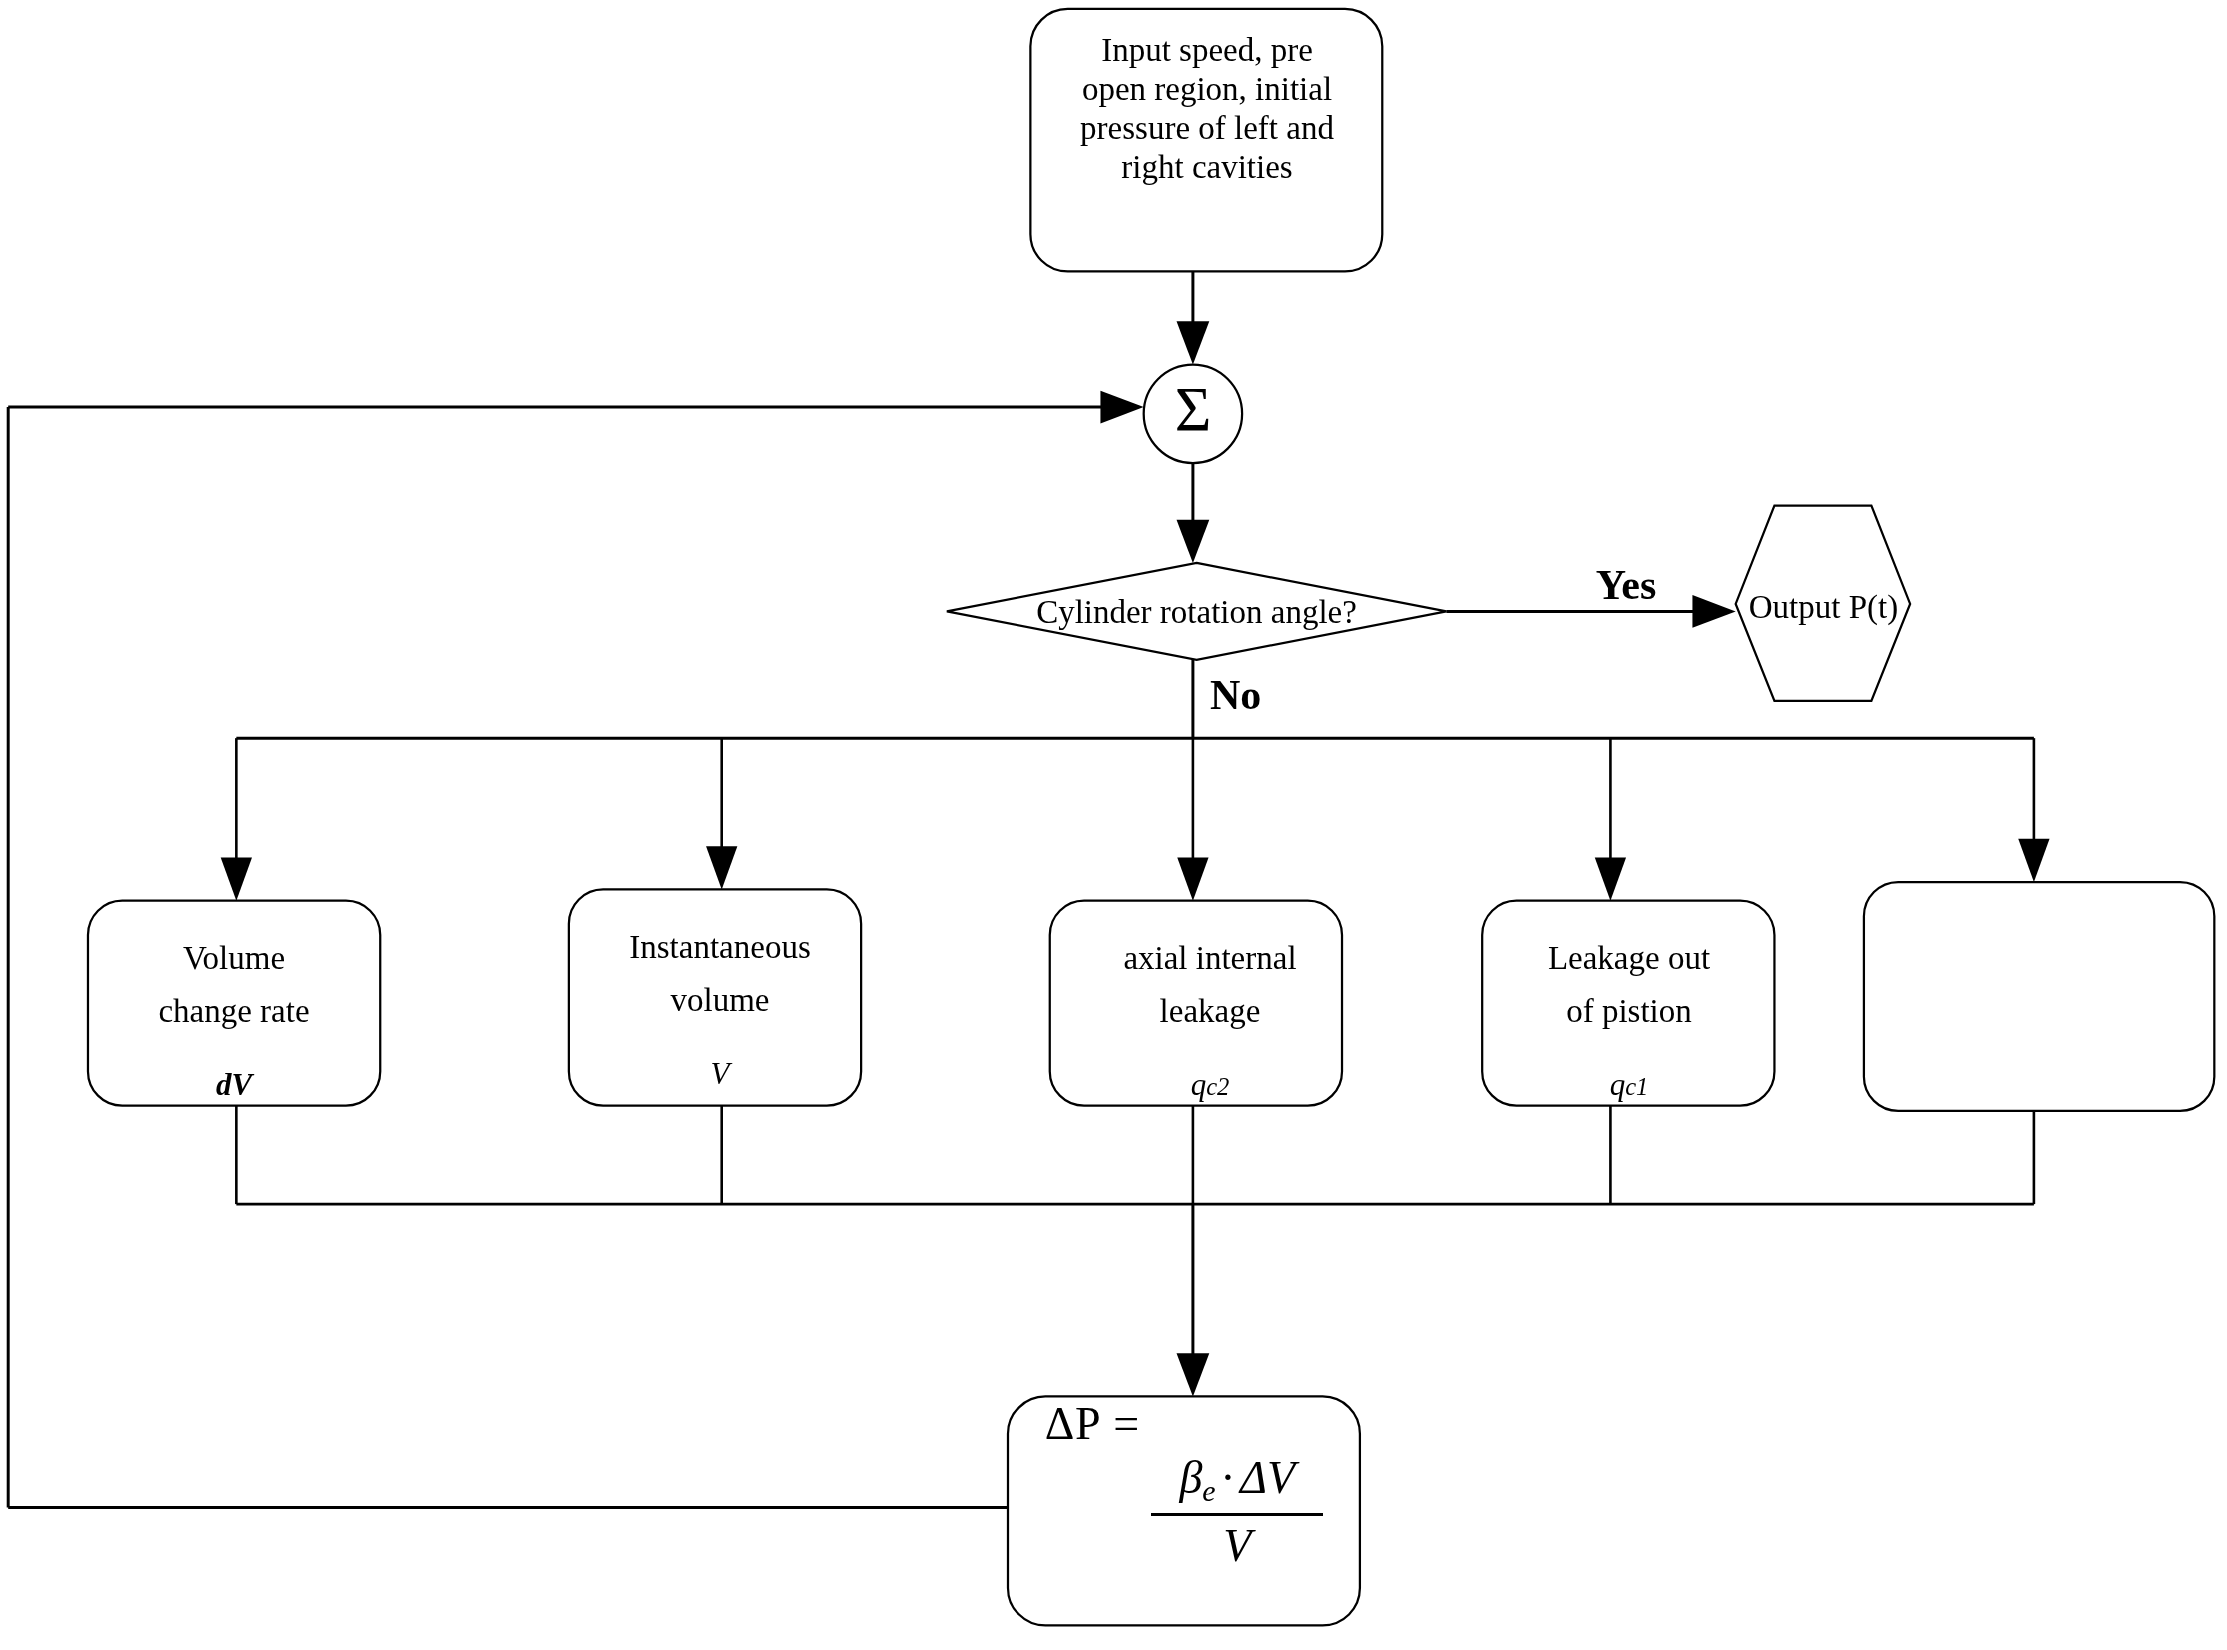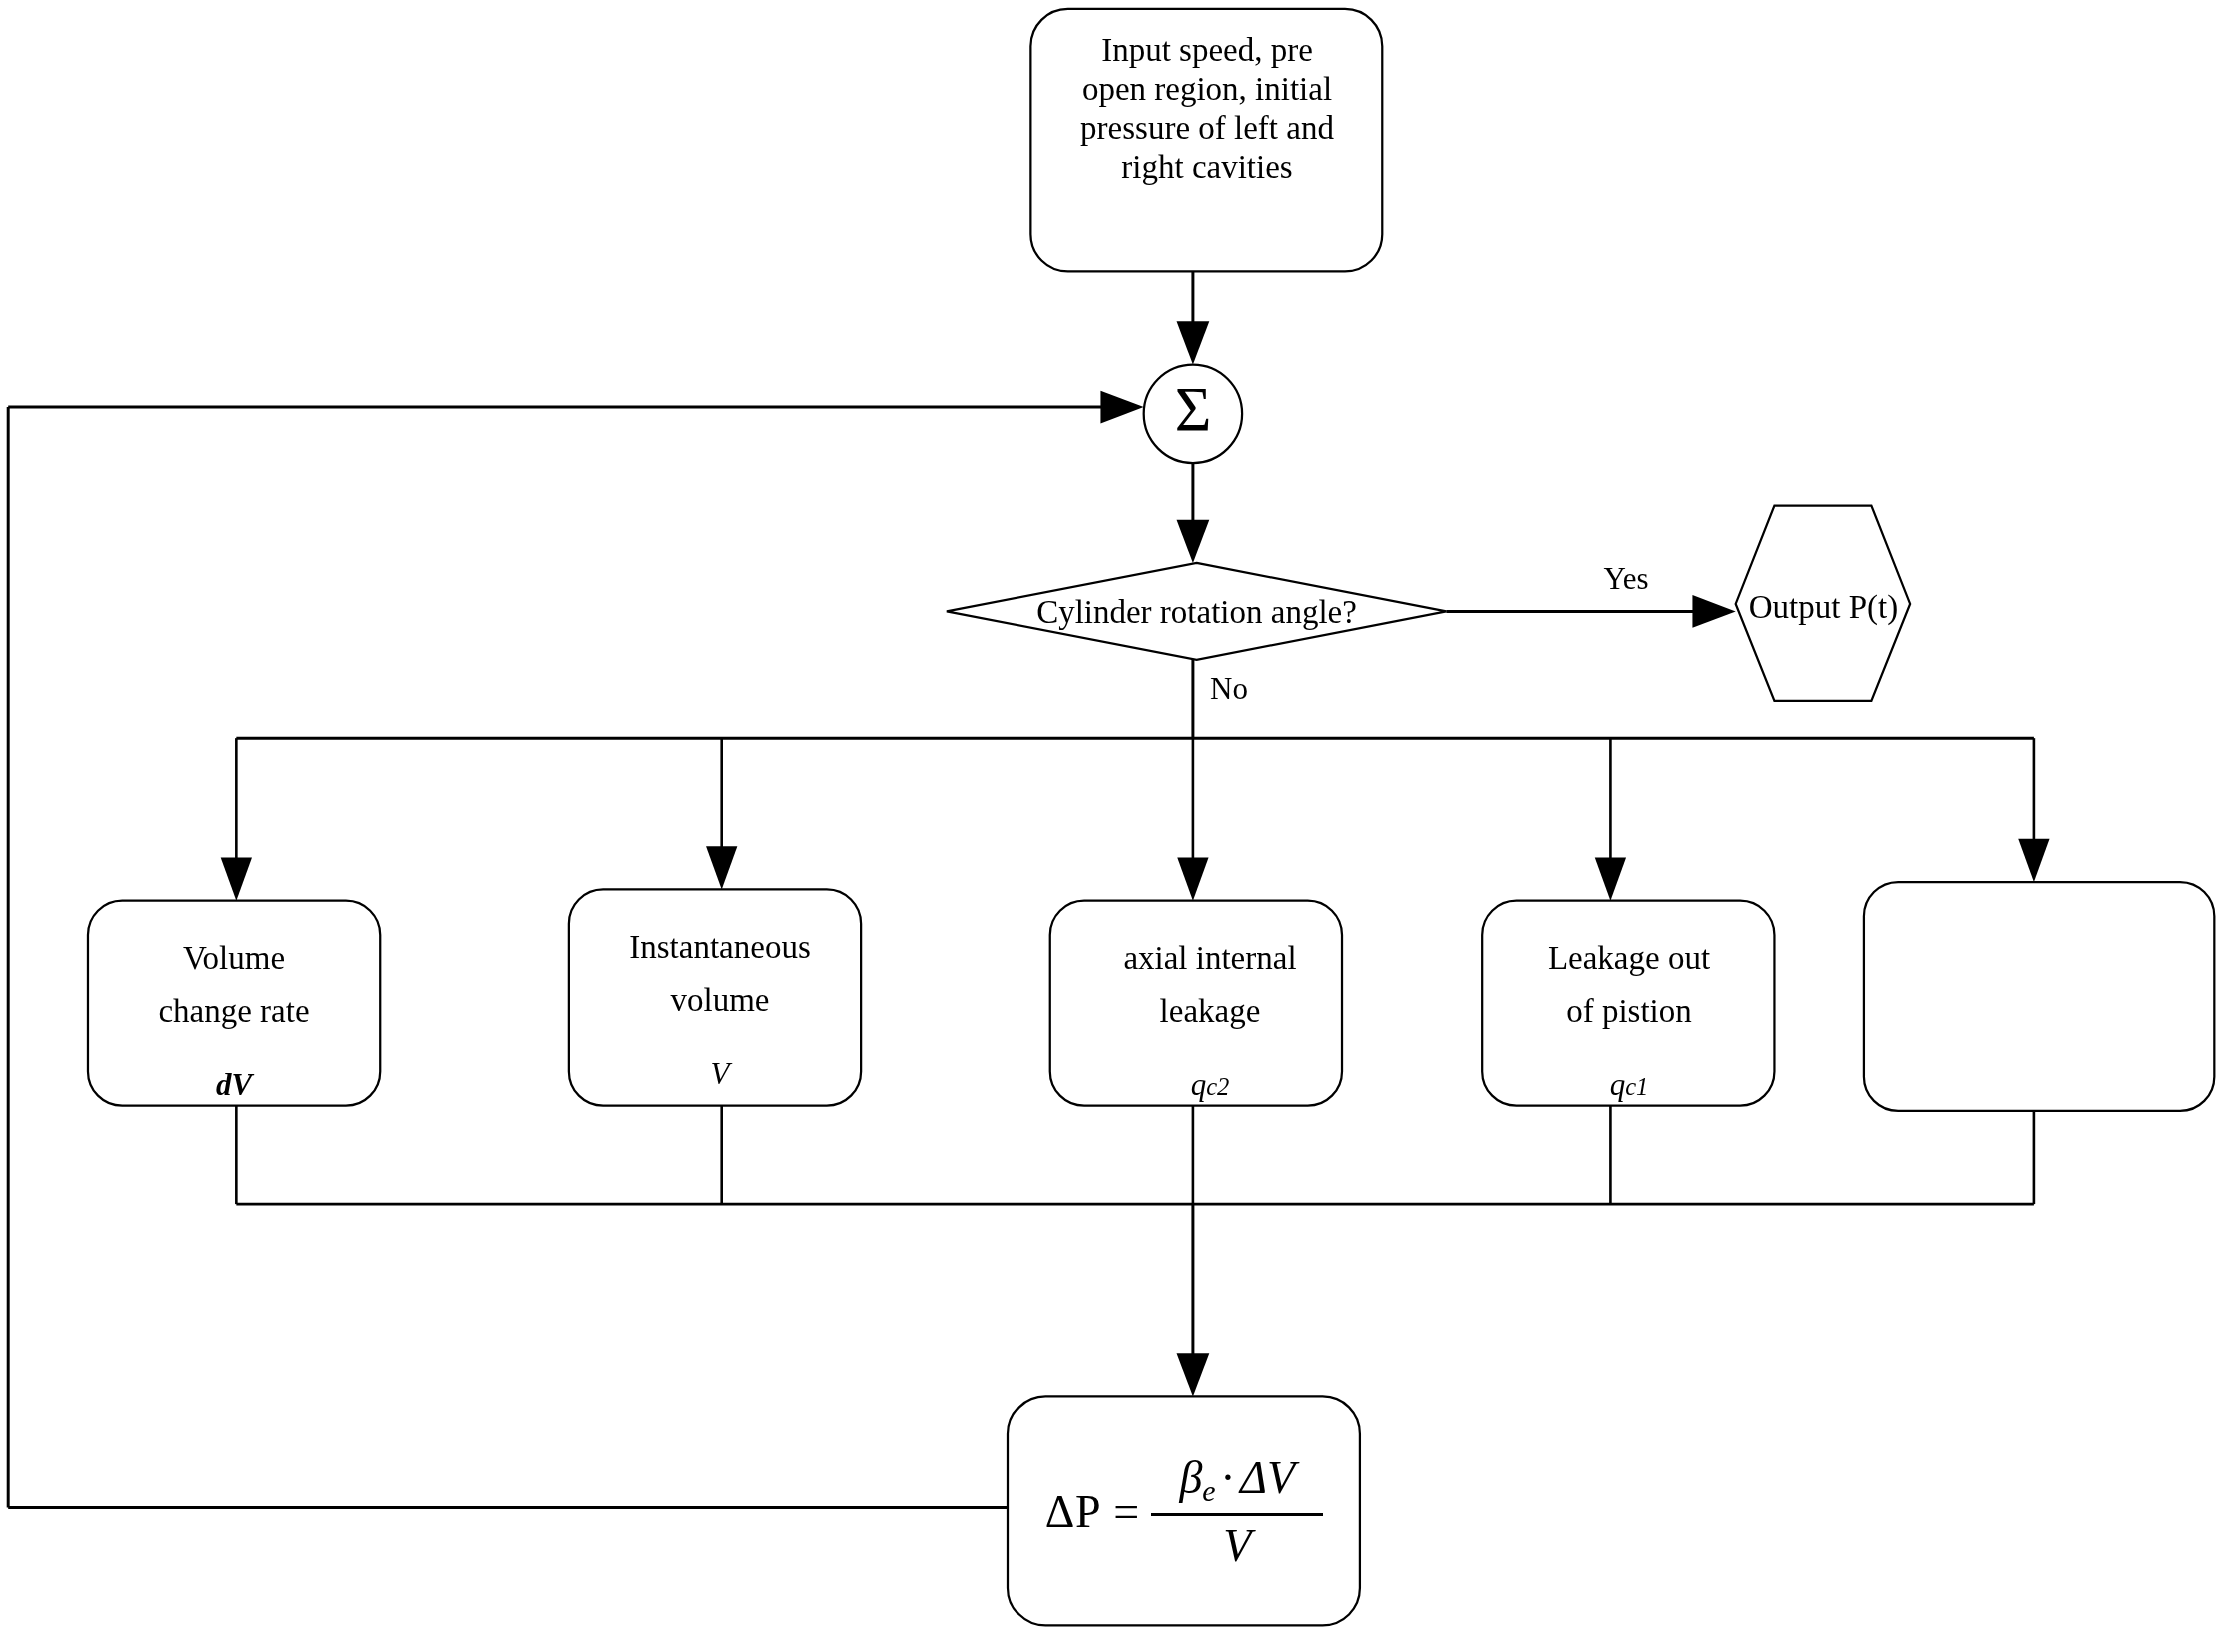--- a/index.html
+++ b/index.html
@@ -53,39 +53,39 @@
     text-align: center;
     line-height: 1.18;
     color: #000000;
     white-space: pre-line;
     font-family: "Liberation Serif", "DejaVu Serif", serif;
   }
   .node-text {
     font-size: 33px;
   }
   .edge-label {
-    font-size: 31px;
+    font-size: 42px;
+    font-weight: bold;
   }
   .sym-italic {
     font-style: italic;
     font-size: 31px;
   }
   .sym-sub {
     font-style: italic;
     font-size: 24.6px;
   }
   .sigma-glyph {
     font-size: 63px;
     line-height: 1;
   }
   
   .equation {
     position: absolute;
     display: flex;
-    align-items: center;
     justify-content: center;
     font-size: 45px;
   }
   .eq-lhs {
     font-family: "Liberation Serif", "DejaVu Serif", serif;
     font-size: 46px;
     letter-spacing: 0.7px;
   }
   .eq-eq {
     font-size: 46px;

